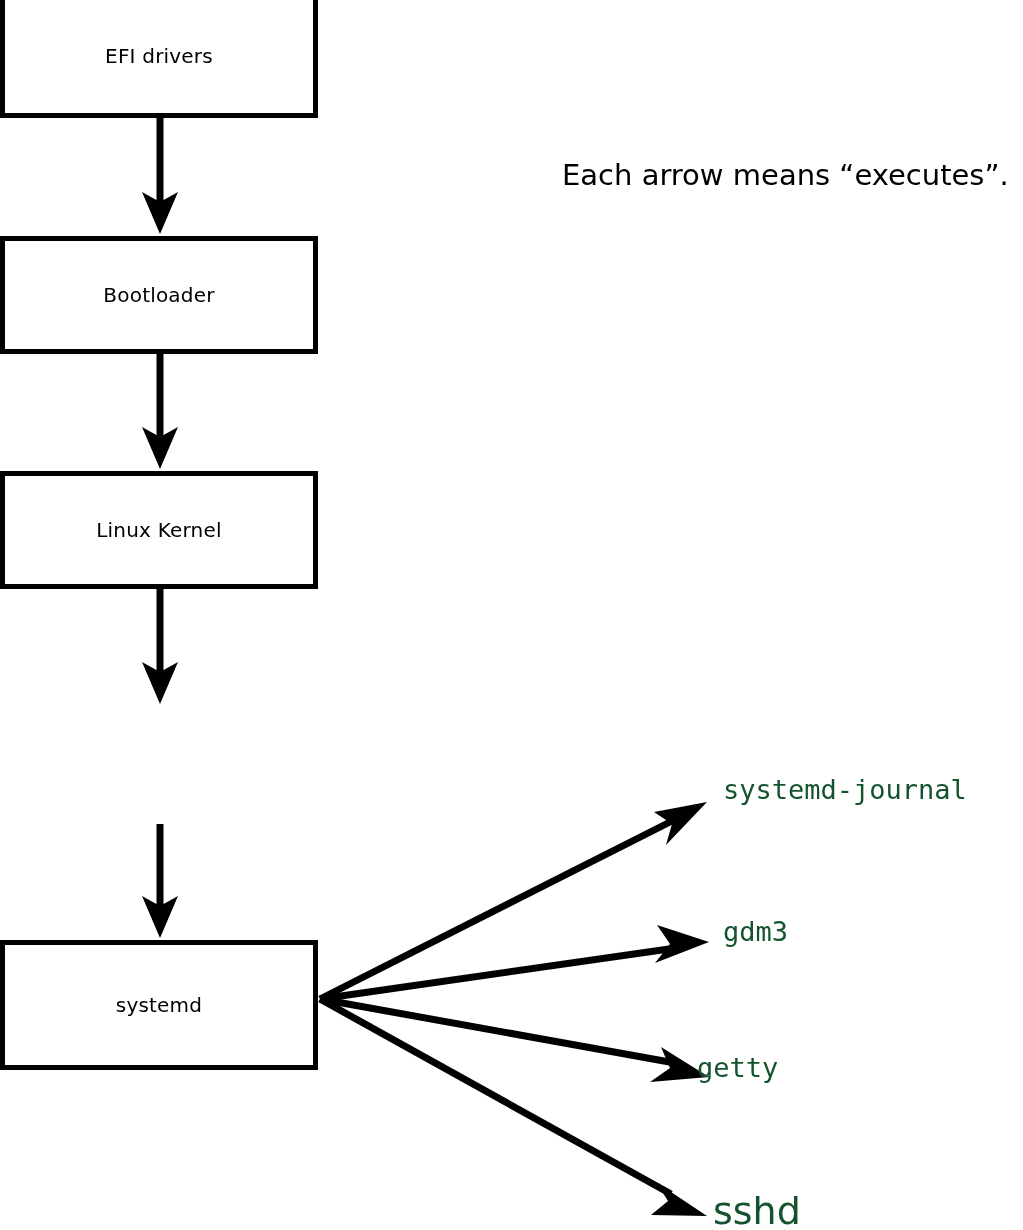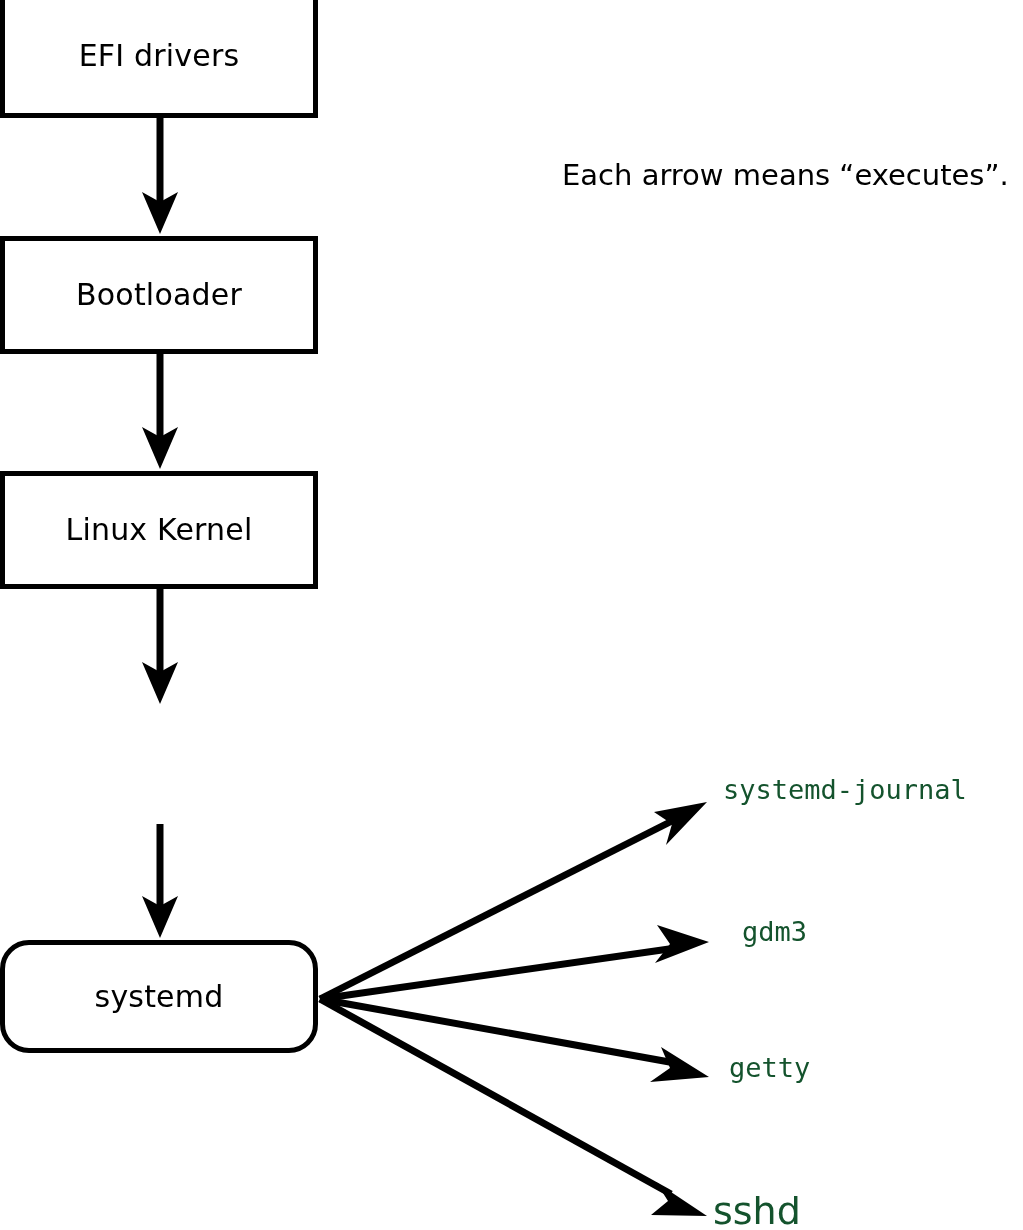--- a/index.html
+++ b/index.html
@@ -31,32 +31,32 @@
     position: absolute;
     box-sizing: border-box;
     border: 5px solid #000000;
     background: #ffffff;
     display: flex;
     align-items: center;
     justify-content: center;
   }
   .boot-box .boot-box-label {
     font-family: "DejaVu Sans", "Liberation Sans", sans-serif;
-    font-size: 30px;
+    font-size: 20px;
     line-height: 1;
     color: #000000;
     white-space: nowrap;
     letter-spacing: 0.2px;
   }
 
   #box-efi-drivers   { left: 0px; top: -6px;   width: 318px; height: 124px; }
   #box-bootloader    { left: 0px; top: 236px; width: 318px; height: 118px; }
   #box-linux-kernel  { left: 0px; top: 471px; width: 318px; height: 118px; }
   #box-initramfs     { left: 0px; top: 706px; width: 318px; height: 118px; }
-  #box-systemd       { left: 0px; top: 940px; width: 318px; height: 113px; border-radius: 29px; }
+  #box-systemd       { left: 0px; top: 940px; width: 318px; height: 130px; }
 
   
   #arrow-layer {
     position: absolute;
     left: 0;
     top: 0;
     width: 1023px;
     height: 1230px;
     pointer-events: none;
   }
@@ -81,22 +81,22 @@
     font-family: "DejaVu Sans Mono", "Liberation Mono", monospace;
     font-size: 27px;
     letter-spacing: 0px;
   }
   .service-label.sans {
     font-family: "DejaVu Sans", "Liberation Sans", sans-serif;
     font-size: 38px;
   }
 
   #label-systemd-journal { left: 723px; top: 776px; }
-  #label-gdm3            { left: 742px; top: 918px; }
-  #label-getty           { left: 729px; top: 1054px; }
+  #label-gdm3            { left: 723px; top: 918px; }
+  #label-getty           { left: 697px; top: 1054px; }
   #label-sshd            { left: 713px; top: 1192px; }
 
   
   #legend-note {
     position: absolute;
     left: 562px;
     top: 161px;
     font-family: "DejaVu Sans", "Liberation Sans", sans-serif;
     font-size: 29px;
     line-height: 1;

